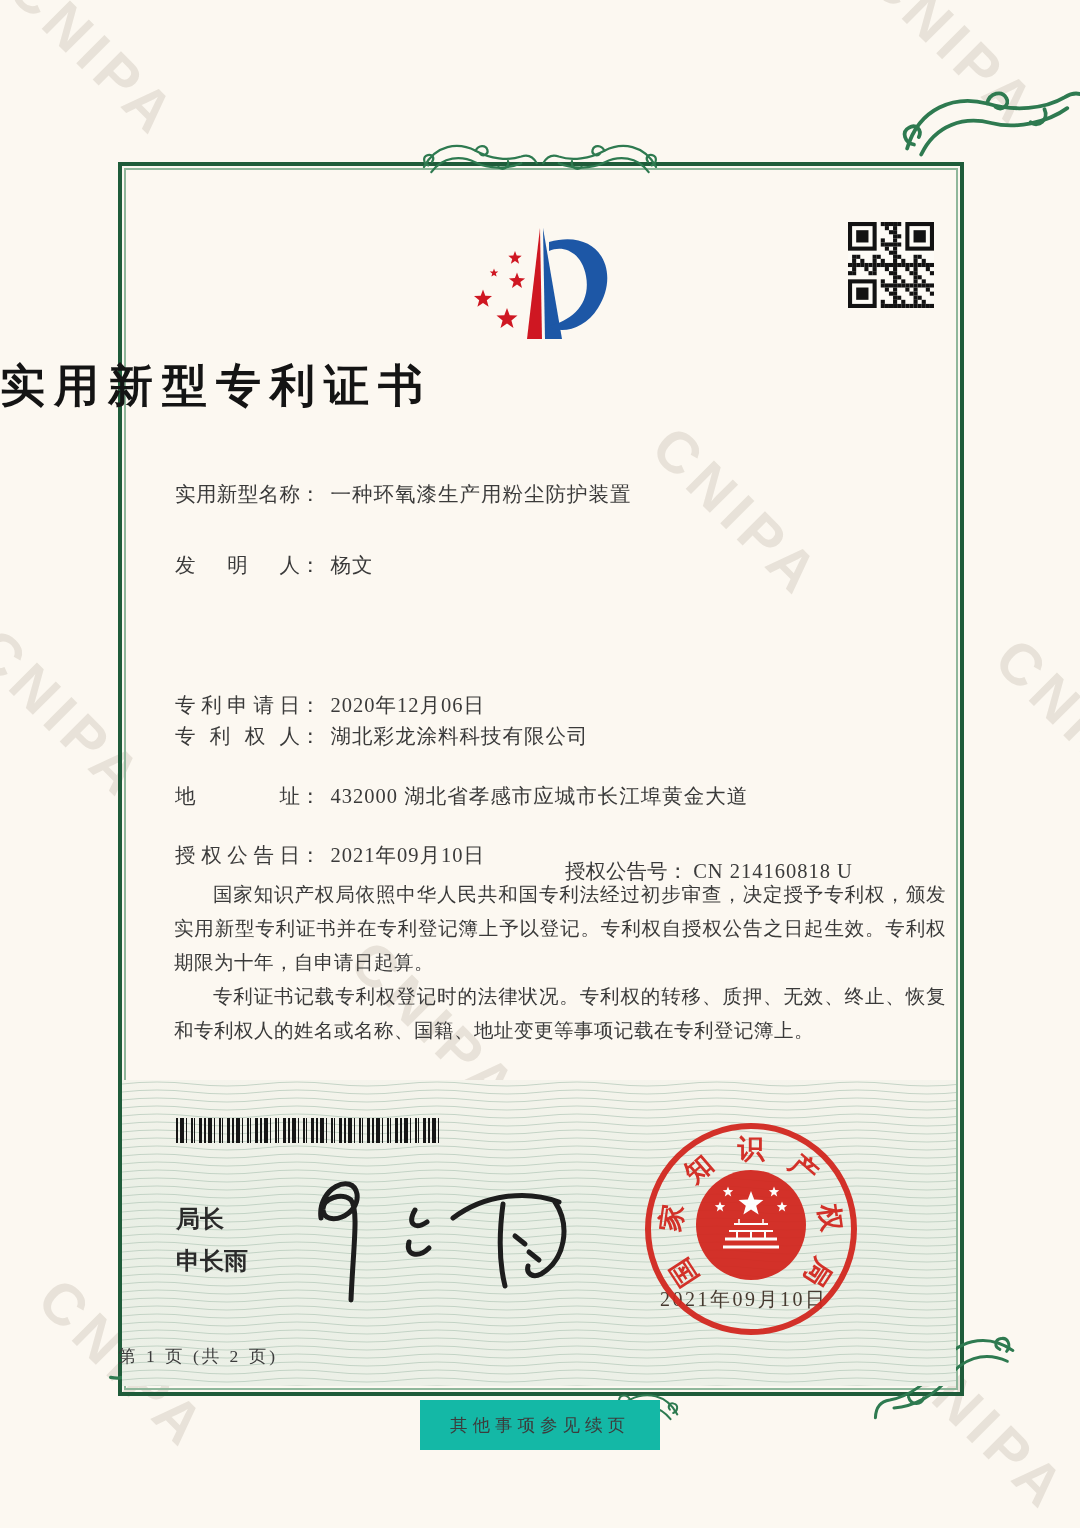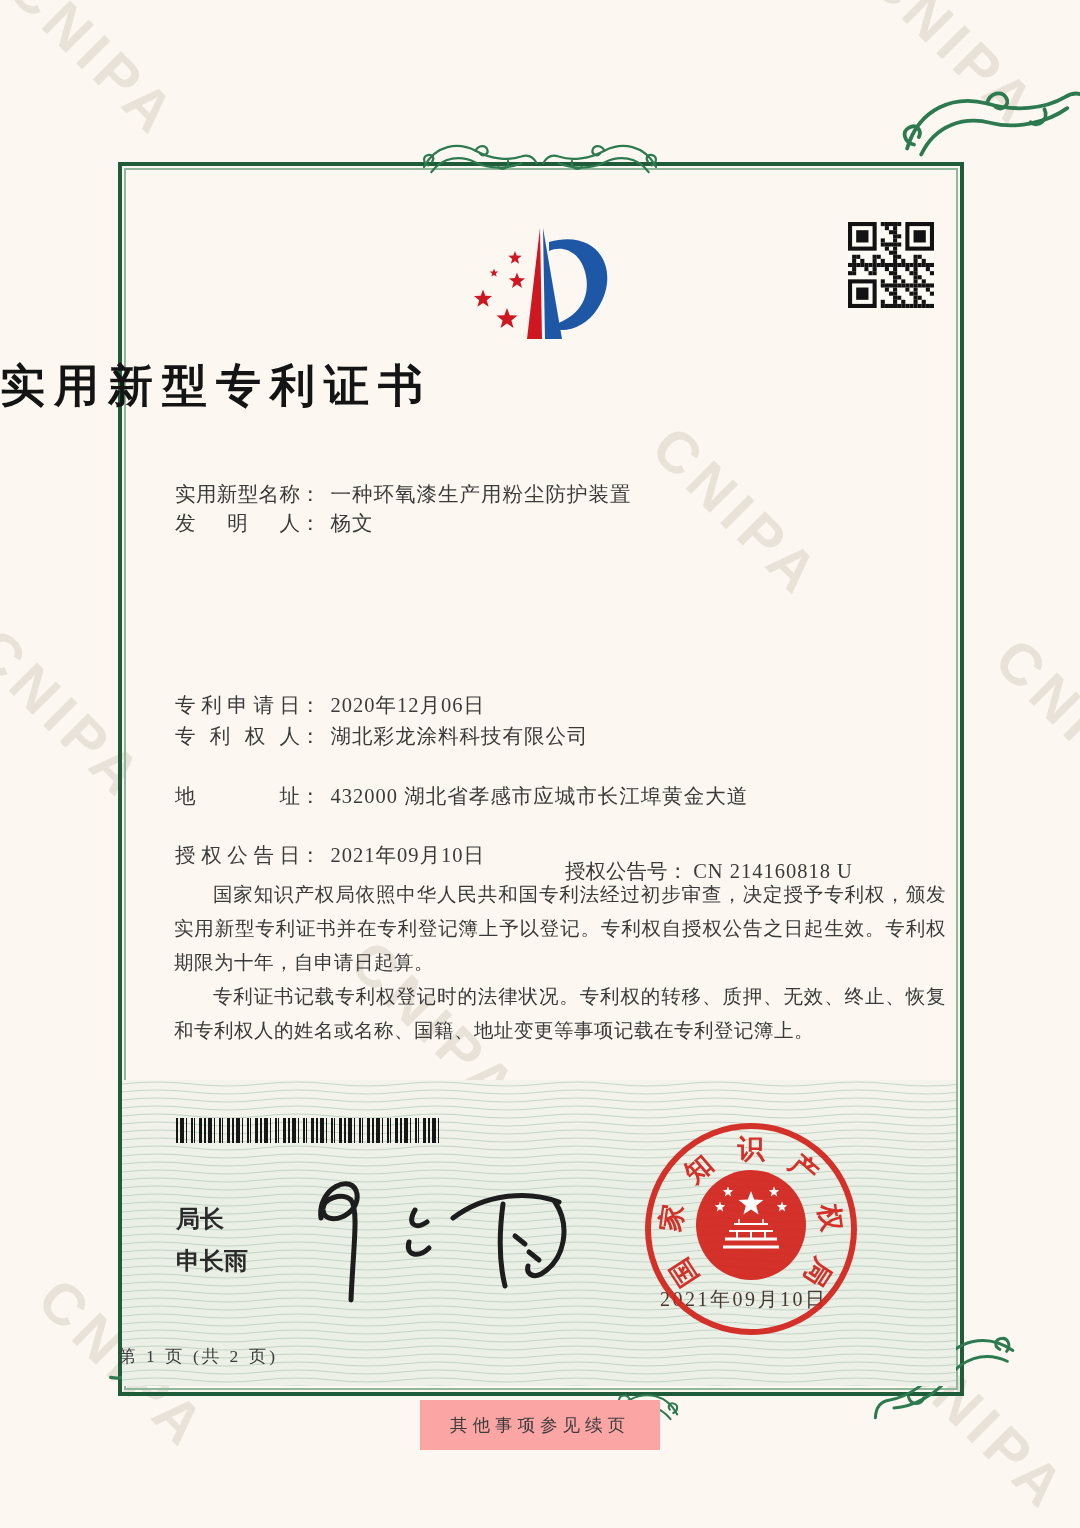--- a/index.html
+++ b/index.html
@@ -57,21 +57,21 @@
   .sig{position:absolute;left:295px;top:1158px;z-index:2;}
 
   .seal{position:absolute;left:642px;top:1120px;width:218px;height:218px;z-index:3;opacity:0.94;}
   .seal-date{position:absolute;left:660px;top:1286px;z-index:2;font-size:20px;
              color:#45392f;letter-spacing:2.5px;white-space:nowrap;}
 
   .page-info{position:absolute;left:118px;top:1344px;width:838px;text-align:left;
              font-size:17.5px;color:#3c3c3c;letter-spacing:3px;z-index:4;}
 
   .footer-note{position:absolute;left:50%;top:1400px;transform:translateX(-50%);
-               background:#fca5a5;padding:13px 30px;font-size:17.5px;color:#3c3c3c;
+               background:#14b8a6;padding:13px 30px;font-size:17.5px;color:#3c3c3c;
                letter-spacing:5px;white-space:nowrap;z-index:4;}
 </style>
 </head>
 <body>
 
 <div class="page">
 
   <svg width="0" height="0" style="position:absolute">
     <symbol id="flourish" viewBox="0 0 160 60">
       <g fill="none" stroke="currentColor" stroke-width="3" stroke-linecap="round">
@@ -275,21 +275,21 @@
         <rect x="76" y="80" width="4" height="4"></rect>
         <rect x="80" y="80" width="4" height="4"></rect>
       </g>
   </svg>
 
   <div class="title">实用新型专利证书</div>
 
   <div class="frow" style="top:480px">
     <span class="flabel">实用新型名称</span><span class="fcolon">：</span><span class="fvalue">一种环氧漆生产用粉尘防护装置</span>
   </div>
-  <div class="frow" style="top:509px">
+  <div class="frow" style="top:551px">
     <span class="flabel">发明人</span><span class="fcolon">：</span><span class="fvalue">杨文</span>
   </div>
   <div class="frow" style="top:691px">
     <span class="flabel">专利申请日</span><span class="fcolon">：</span><span class="fvalue">2020年12月06日</span>
   </div>
   <div class="frow" style="top:722px">
     <span class="flabel">专利权人</span><span class="fcolon">：</span><span class="fvalue">湖北彩龙涂料科技有限公司</span>
   </div>
   <div class="frow" style="top:782px">
     <span class="flabel">地址</span><span class="fcolon">：</span><span class="fvalue">432000 湖北省孝感市应城市长江埠黄金大道</span>

